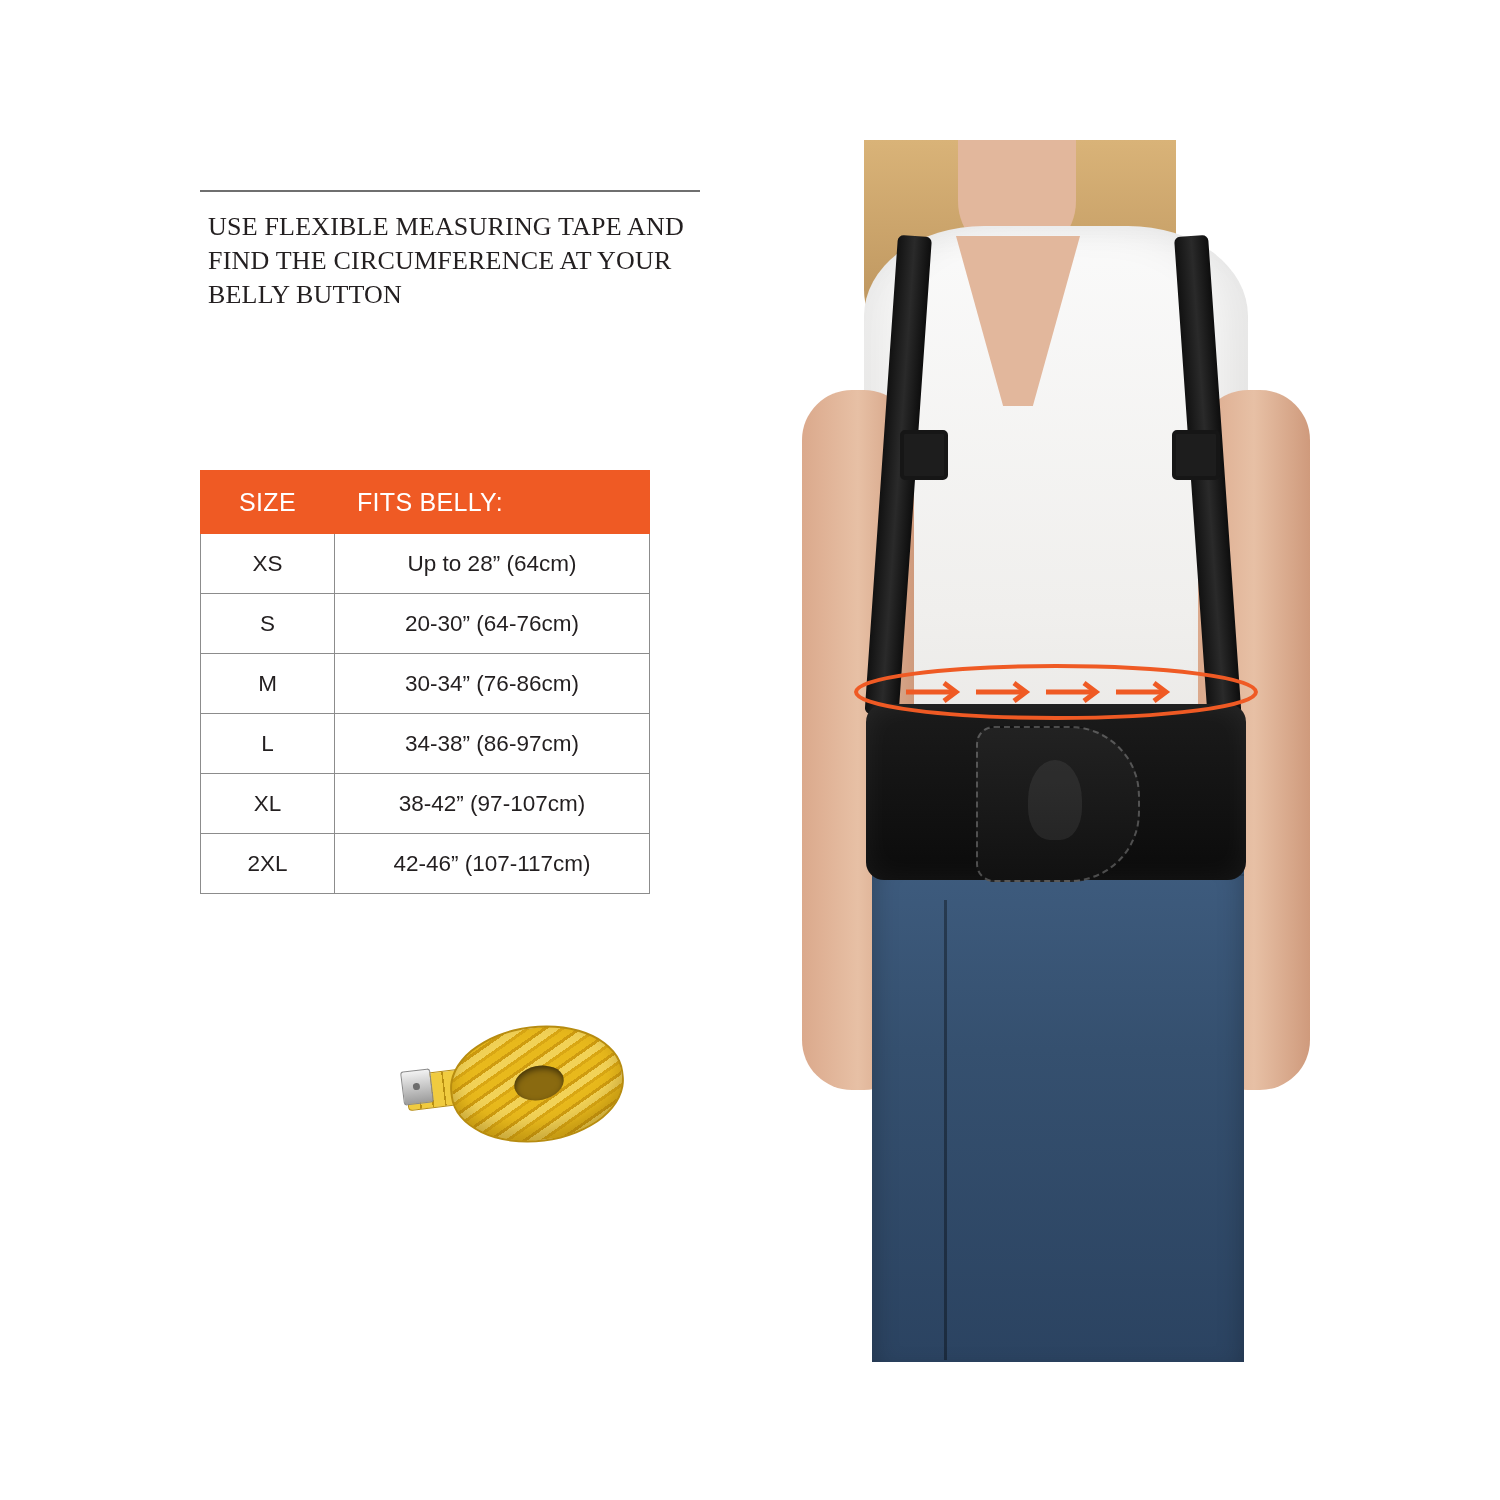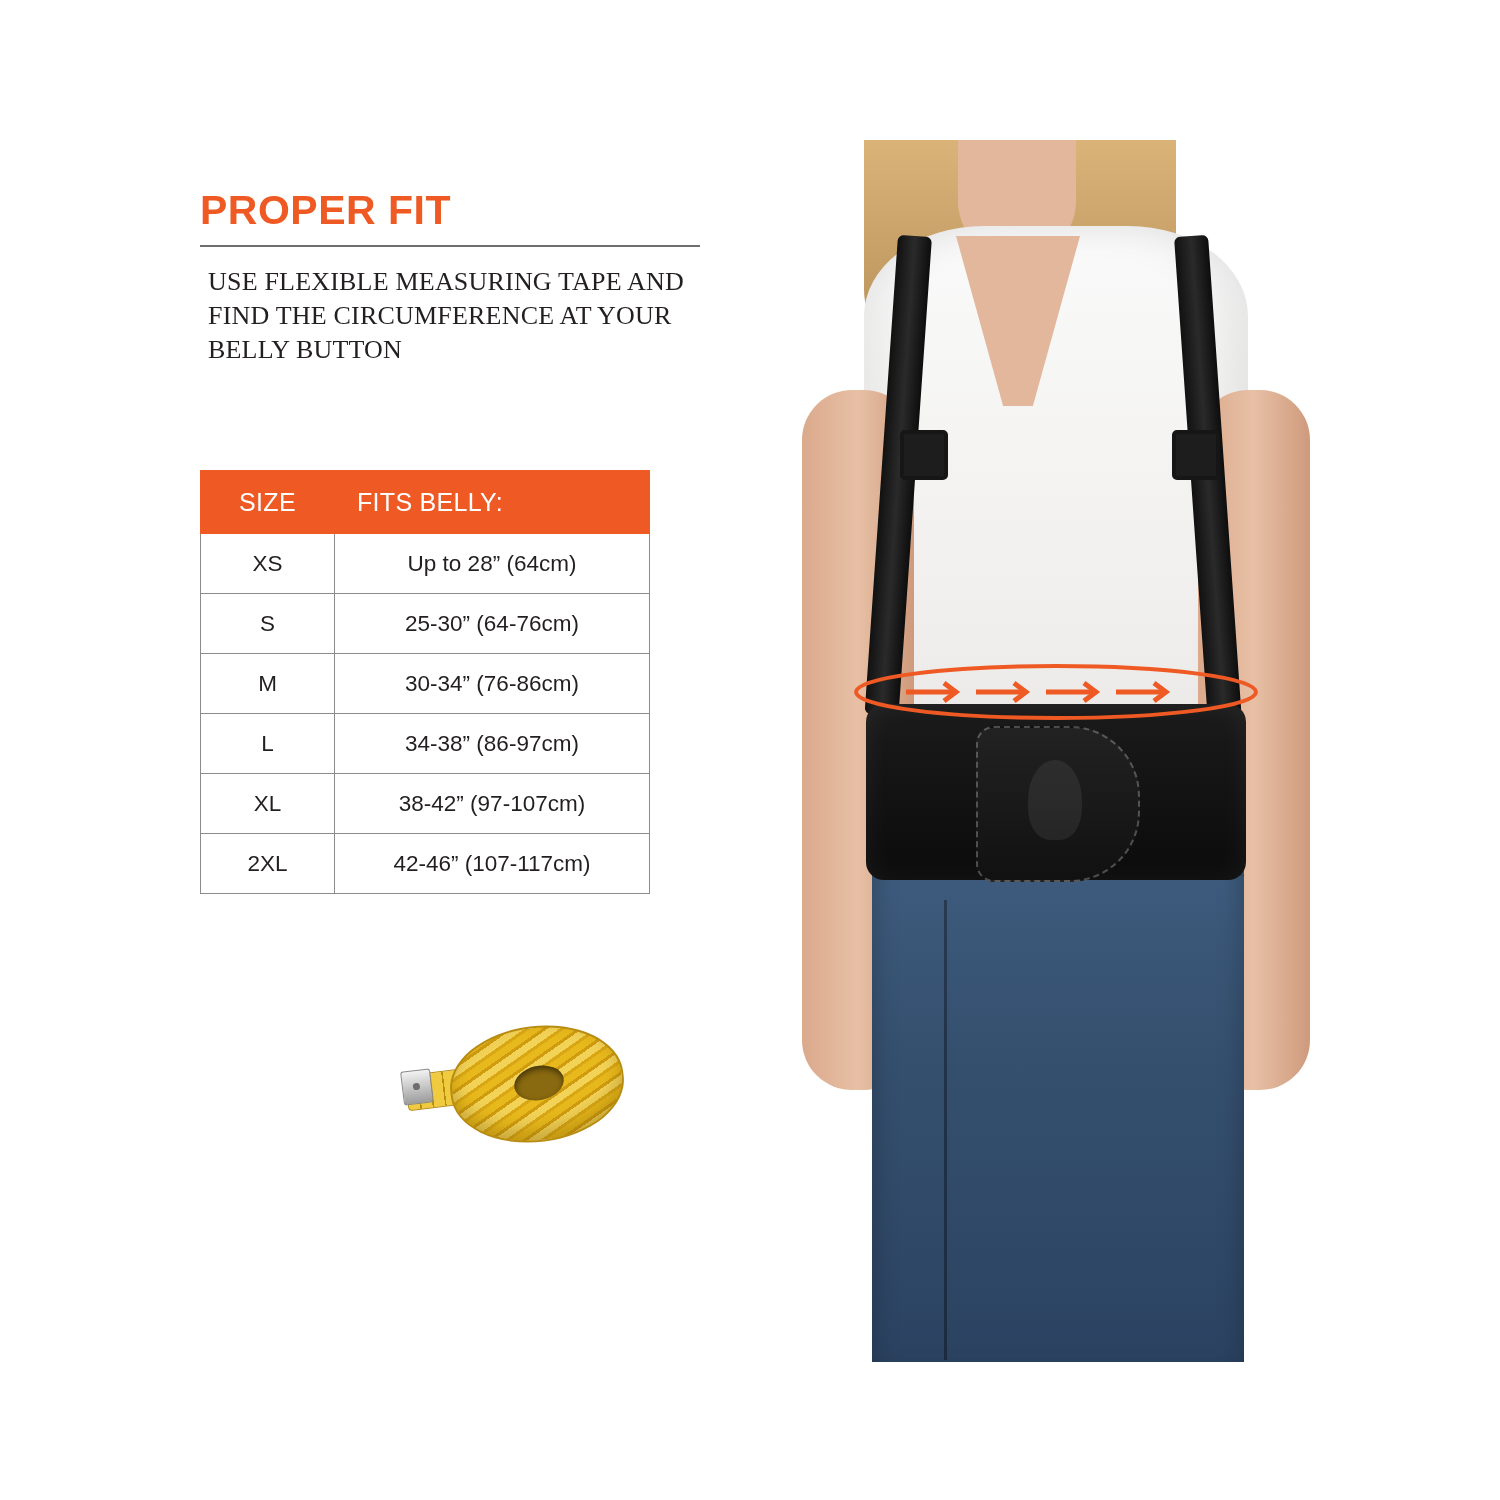--- a/index.html
+++ b/index.html
@@ -311,40 +311,39 @@
     height: 80px;
   }
 </style>
 </head>
 <body>
 
 <div class="canvas">
   <div class="sheet">
 
     <div class="info">
-      <h1 class="title">PROPER FIT</h1>
       <div class="rule"></div>
       <p class="subtitle">USE FLEXIBLE MEASURING TAPE AND FIND THE CIRCUMFERENCE AT YOUR BELLY BUTTON</p>
     </div>
 
     <table class="size-table">
       <thead>
         <tr>
           <th class="col-size">SIZE</th>
           <th class="col-fits">FITS BELLY:</th>
         </tr>
       </thead>
       <tbody>
         <tr>
           <td class="col-size">XS</td>
           <td>Up to 28” (64cm)</td>
         </tr>
         <tr>
           <td class="col-size">S</td>
-          <td>25-30” (64-76cm)</td>
+          <td>20-30” (64-76cm)</td>
         </tr>
         <tr>
           <td class="col-size">M</td>
           <td>30-34” (76-86cm)</td>
         </tr>
         <tr>
           <td class="col-size">L</td>
           <td>34-38” (86-97cm)</td>
         </tr>
         <tr>

